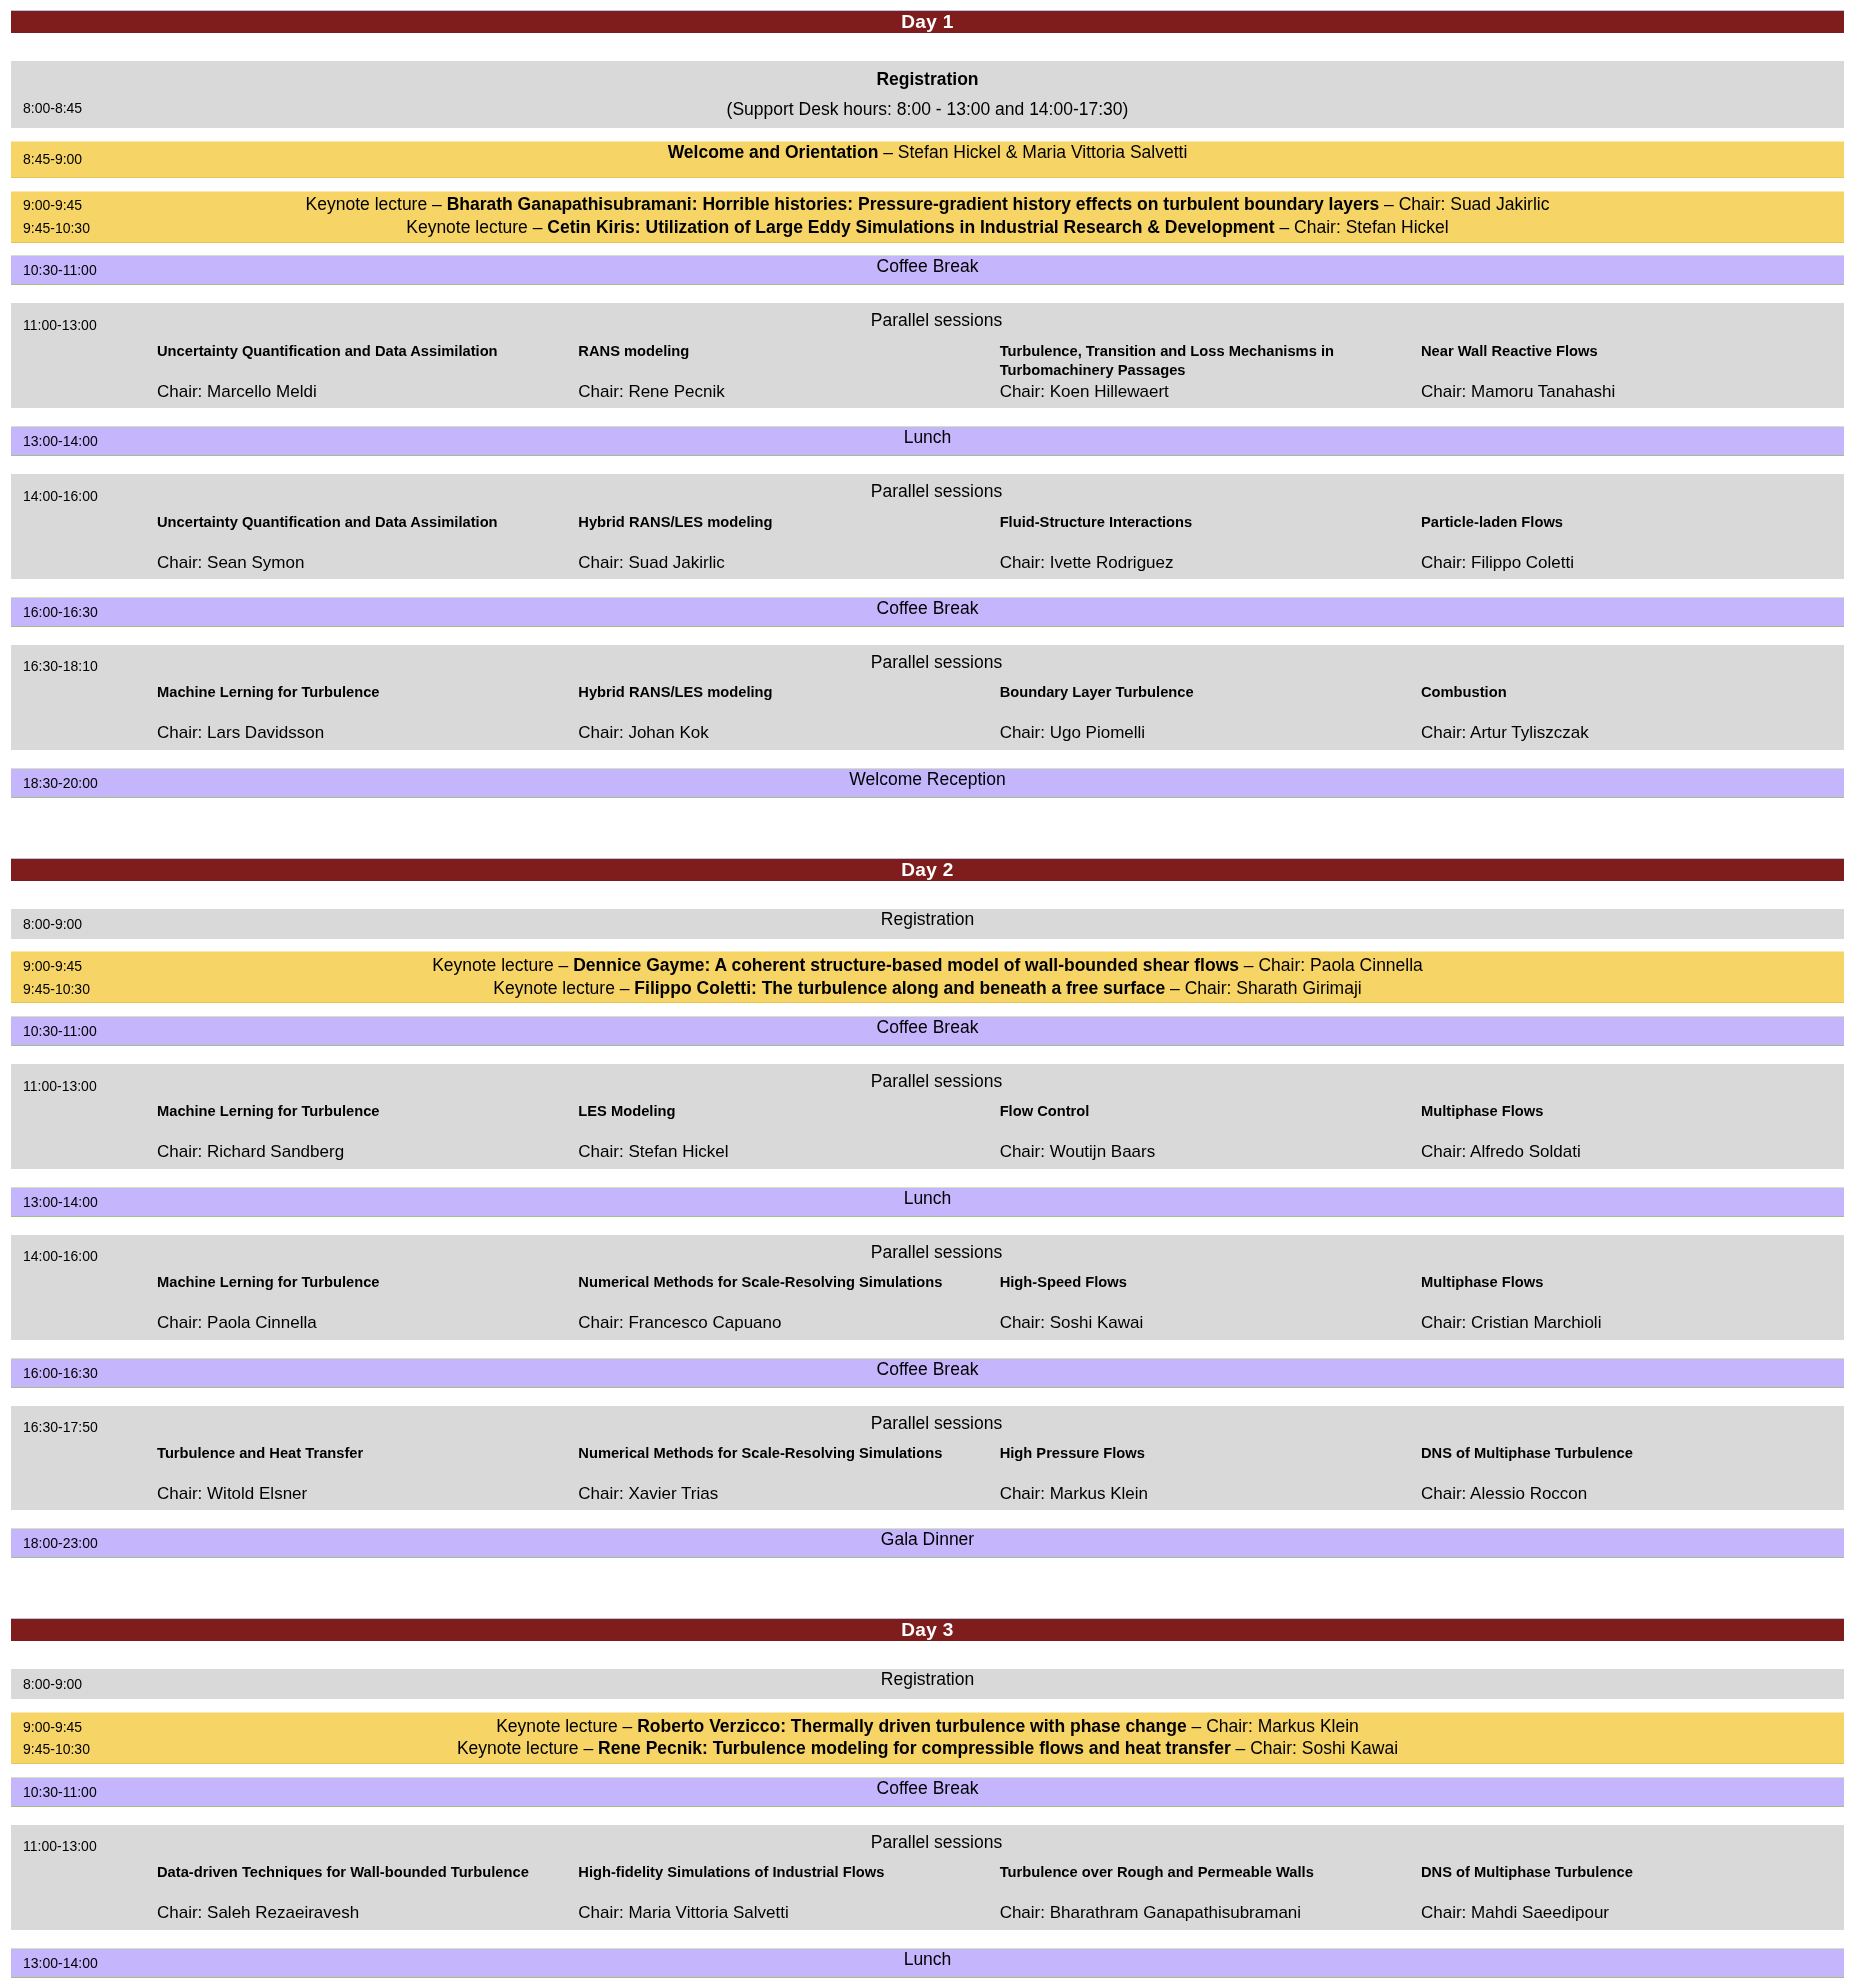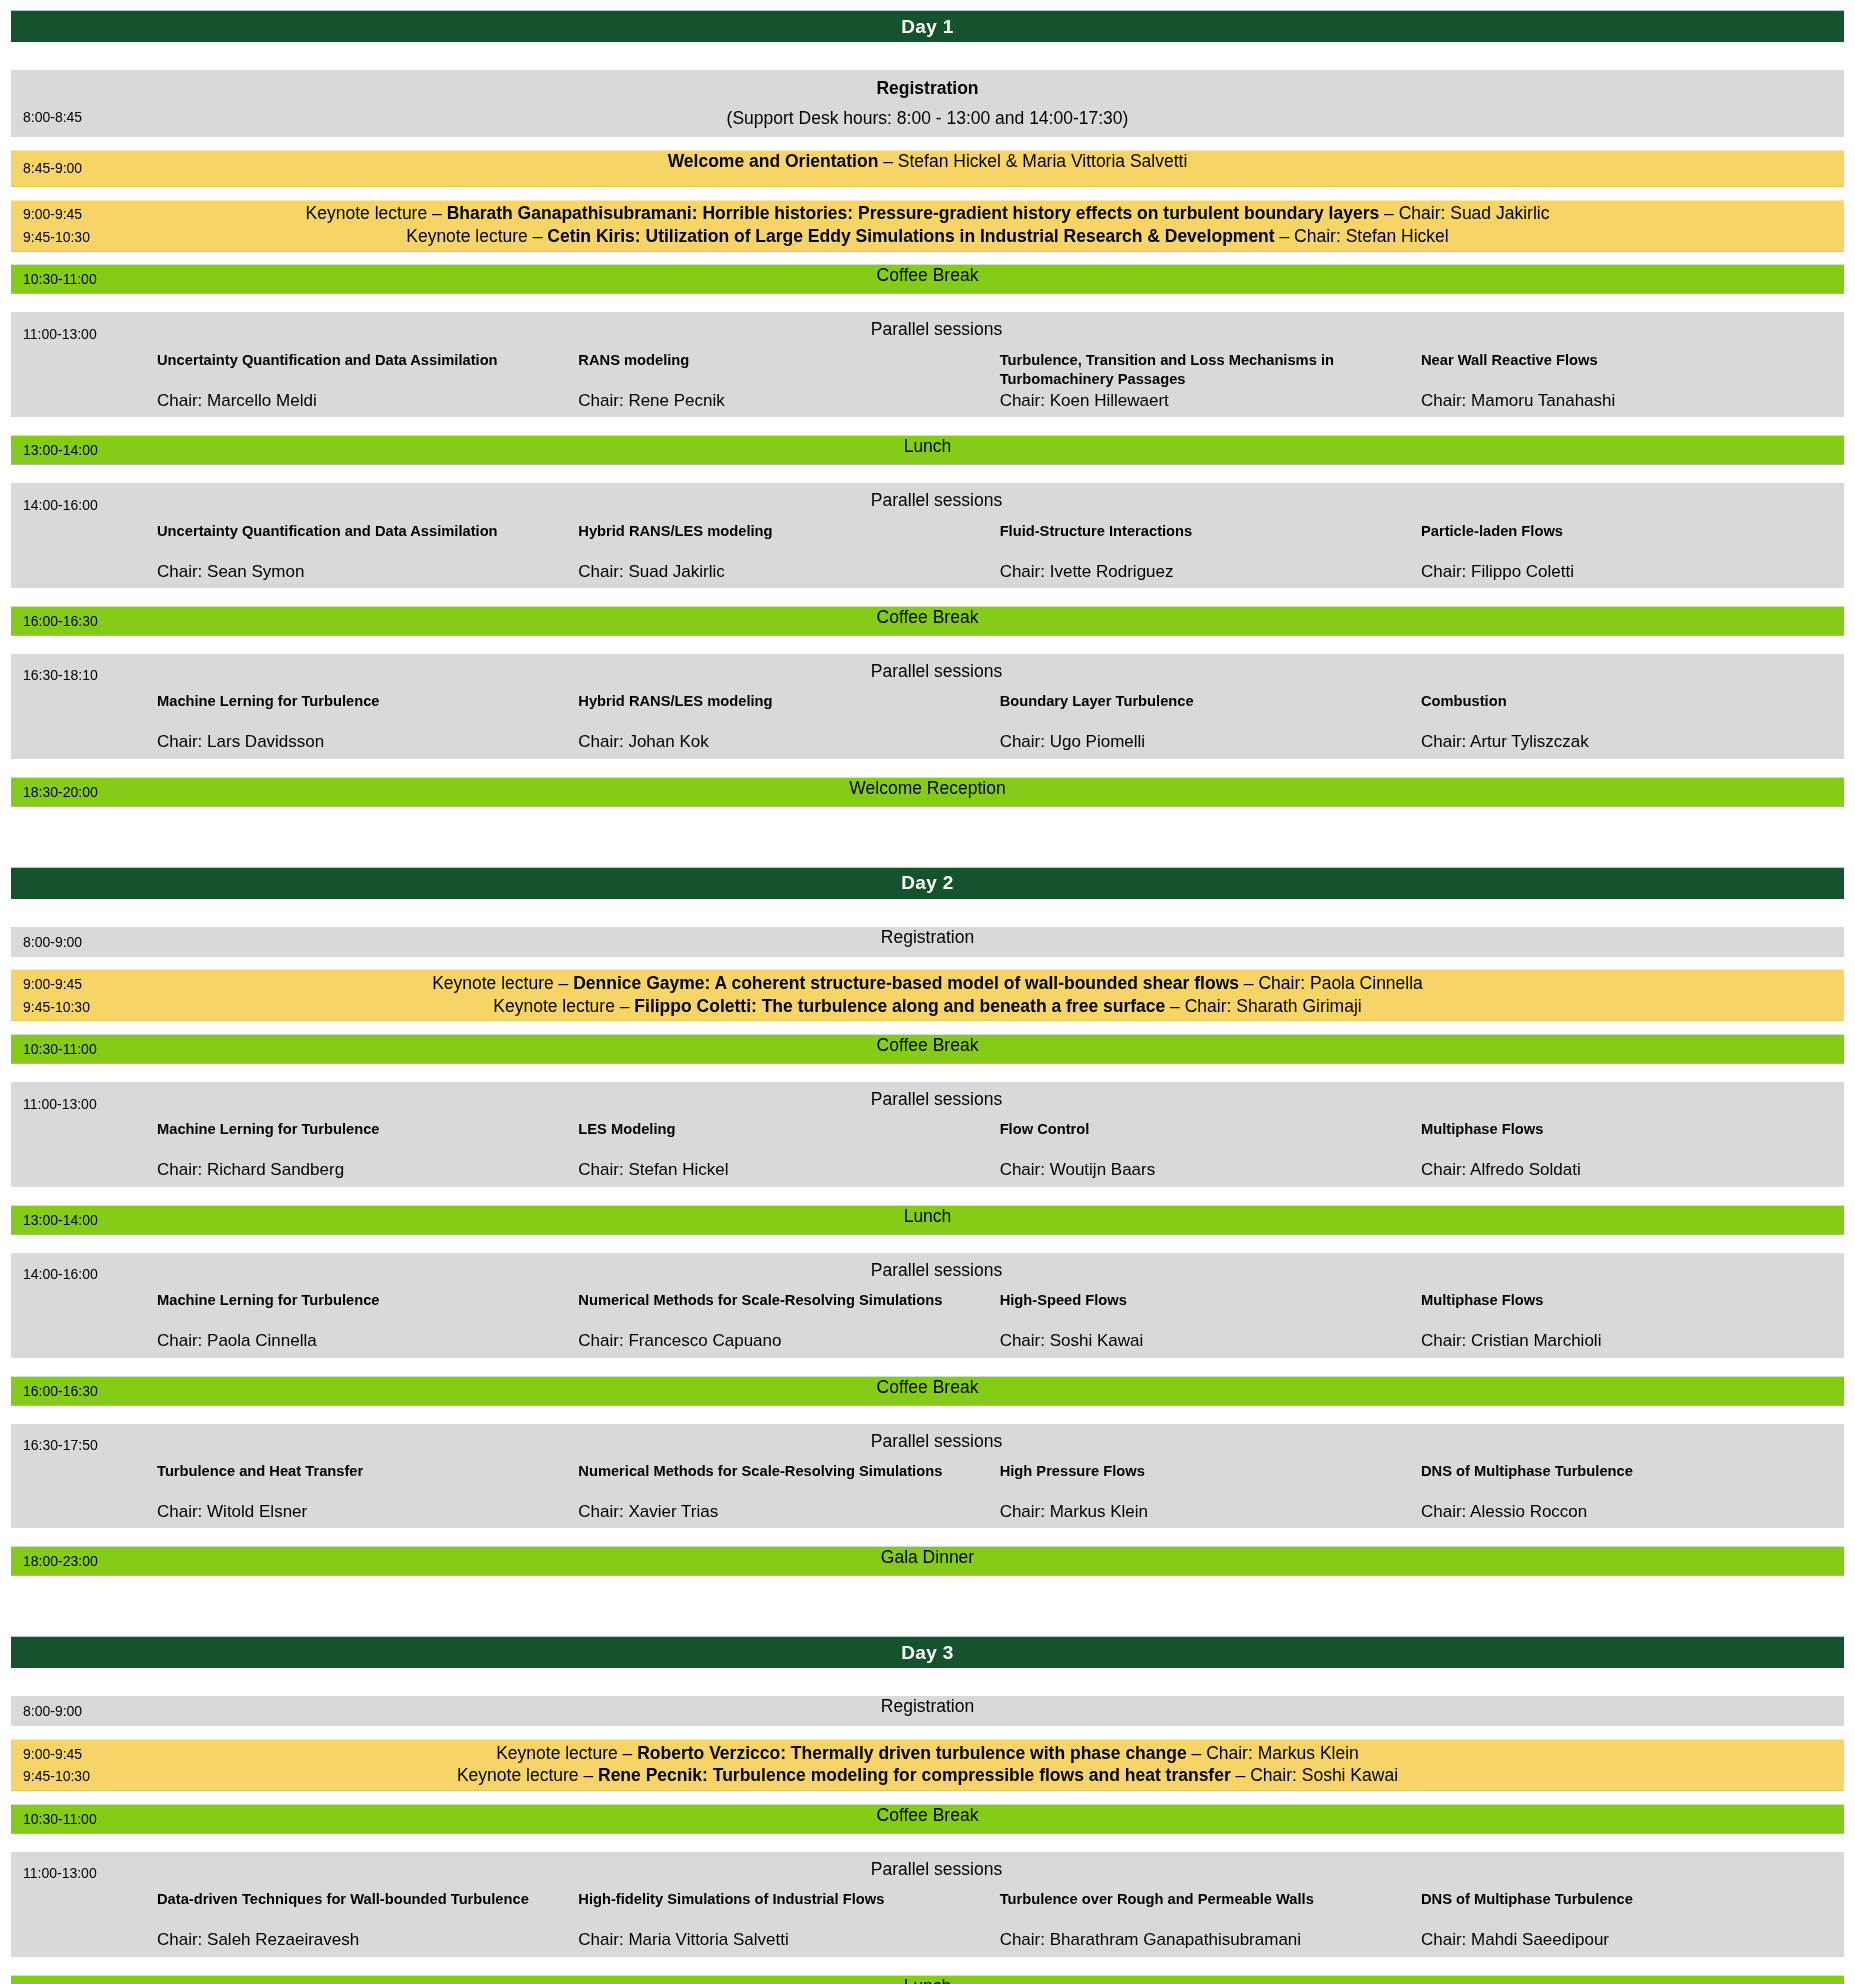--- a/index.html
+++ b/index.html
@@ -12,29 +12,29 @@
   }
   .page{padding-top:10.3px;}
   .day{margin-top:60px;}
   .day:first-child{margin-top:0;}
   .row{position:relative;margin:0 11px;box-sizing:border-box;}
   .gap-md{margin-top:12.7px;}
   .gap-lg{margin-top:18px;}
   .gap-xl{margin-top:28px;}
 
   .day-header{
-    height:32px;background:#14532d;
+    height:23px;background:#7f1d1d;
     border-top:1.6px solid #b7c3e2;
-    display:flex;align-items:center;justify-content:center;
+    display:flex;justify-content:center;
   }
   .day-label{color:#fff;font-weight:bold;font-size:19px;letter-spacing:0.4px;}
 
   .gray{background:#d9d9d9;}
   .yellow{background:#f6d466;border-top:0.8px solid #fbe9b4;border-bottom:1.2px solid #e8c452;}
-  .green{background:#84cc16;border-top:0.8px solid #d2e3bd;border-bottom:1.2px solid #a3bf83;}
+  .green{background:#c4b5fd;border-top:0.8px solid #d2e3bd;border-bottom:1.2px solid #a3bf83;}
 
   .single{height:30px;display:flex;align-items:flex-start;justify-content:center;}
   .hl{height:37px;}
   .tall{height:67px;display:flex;align-items:center;justify-content:center;}
 
   .center-stack{display:flex;flex-direction:column;align-items:center;gap:8px;}
   .center-line{font-size:17.5px;text-align:center;line-height:1.25;}
   .bold{font-weight:bold;}
 
   .time{

